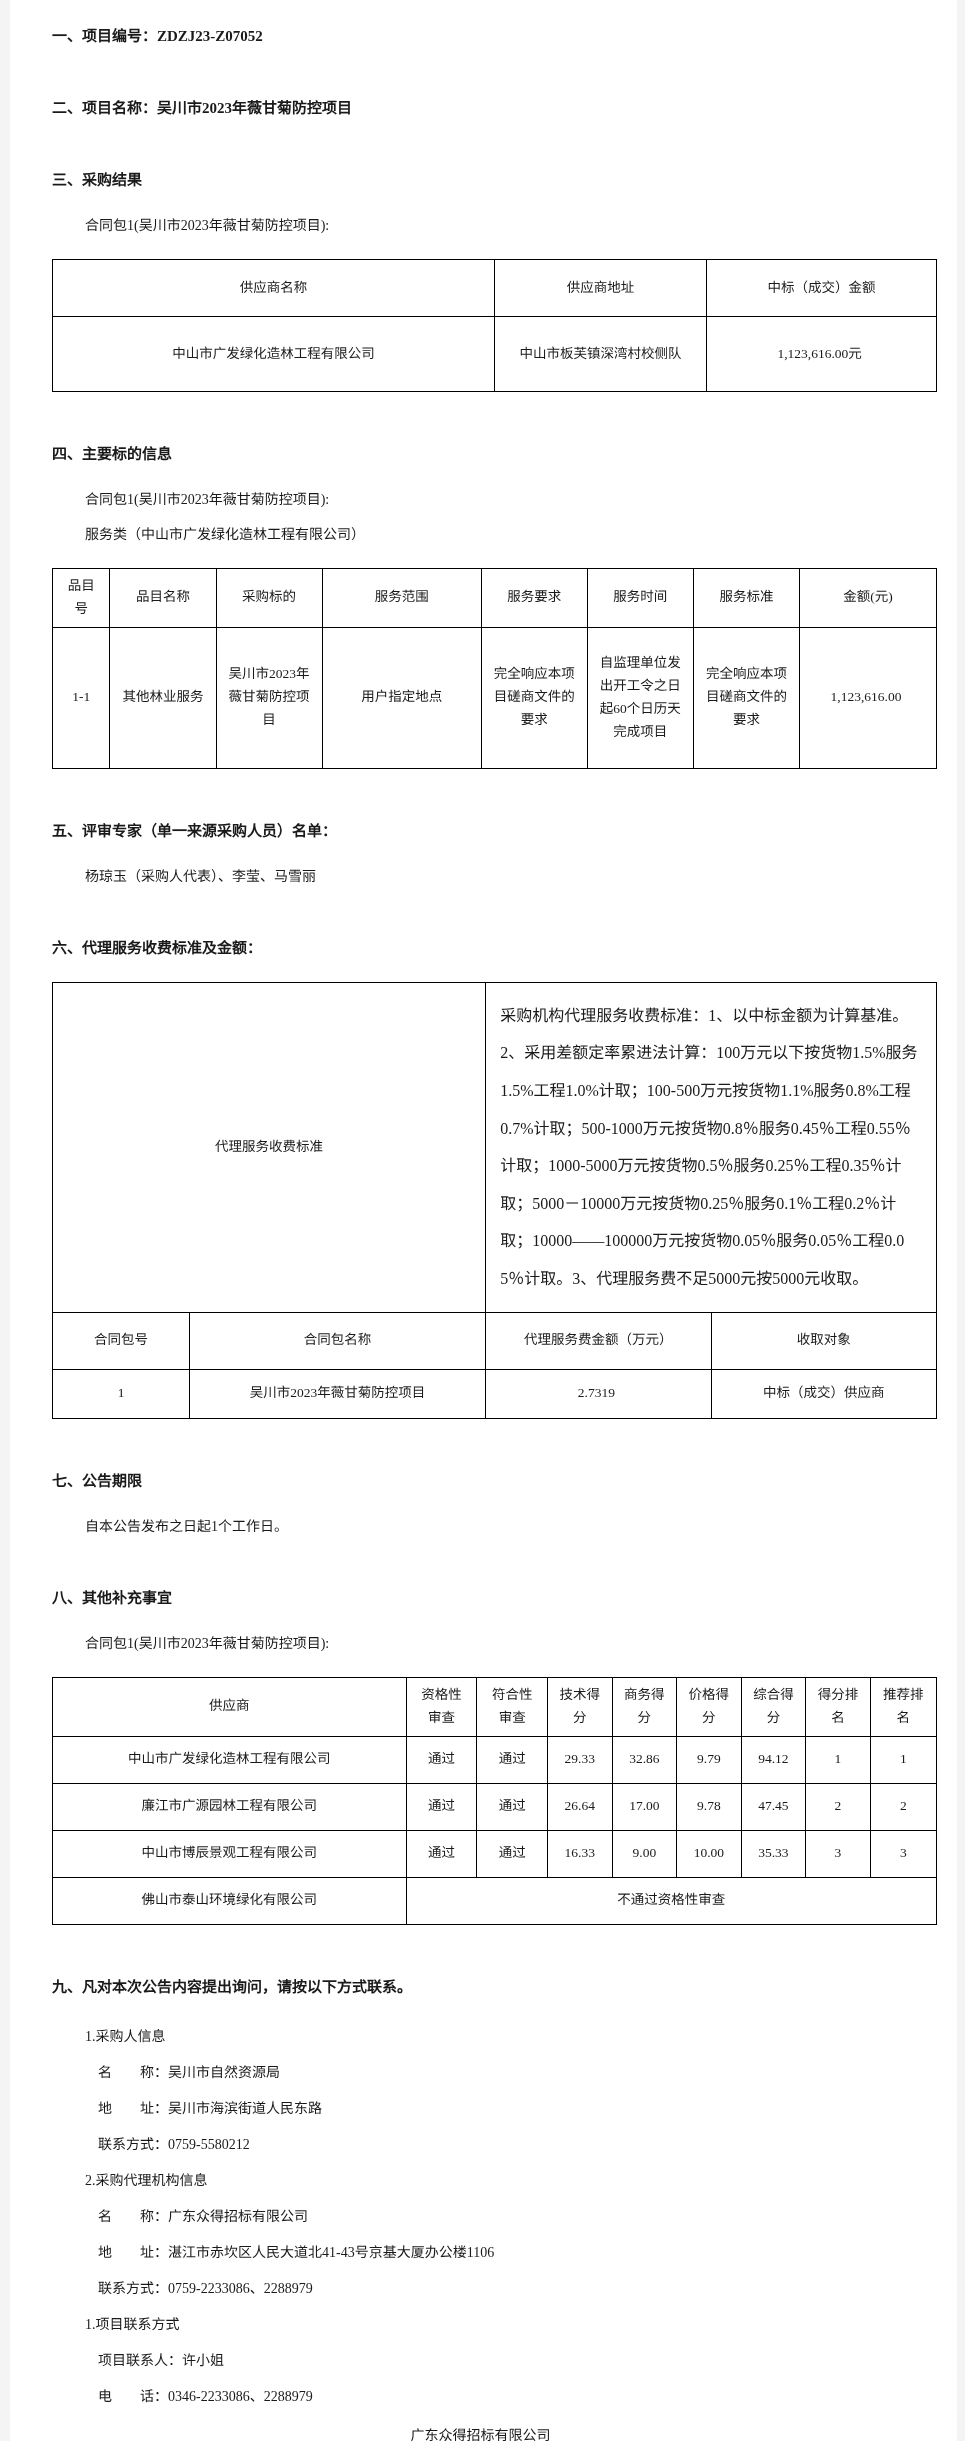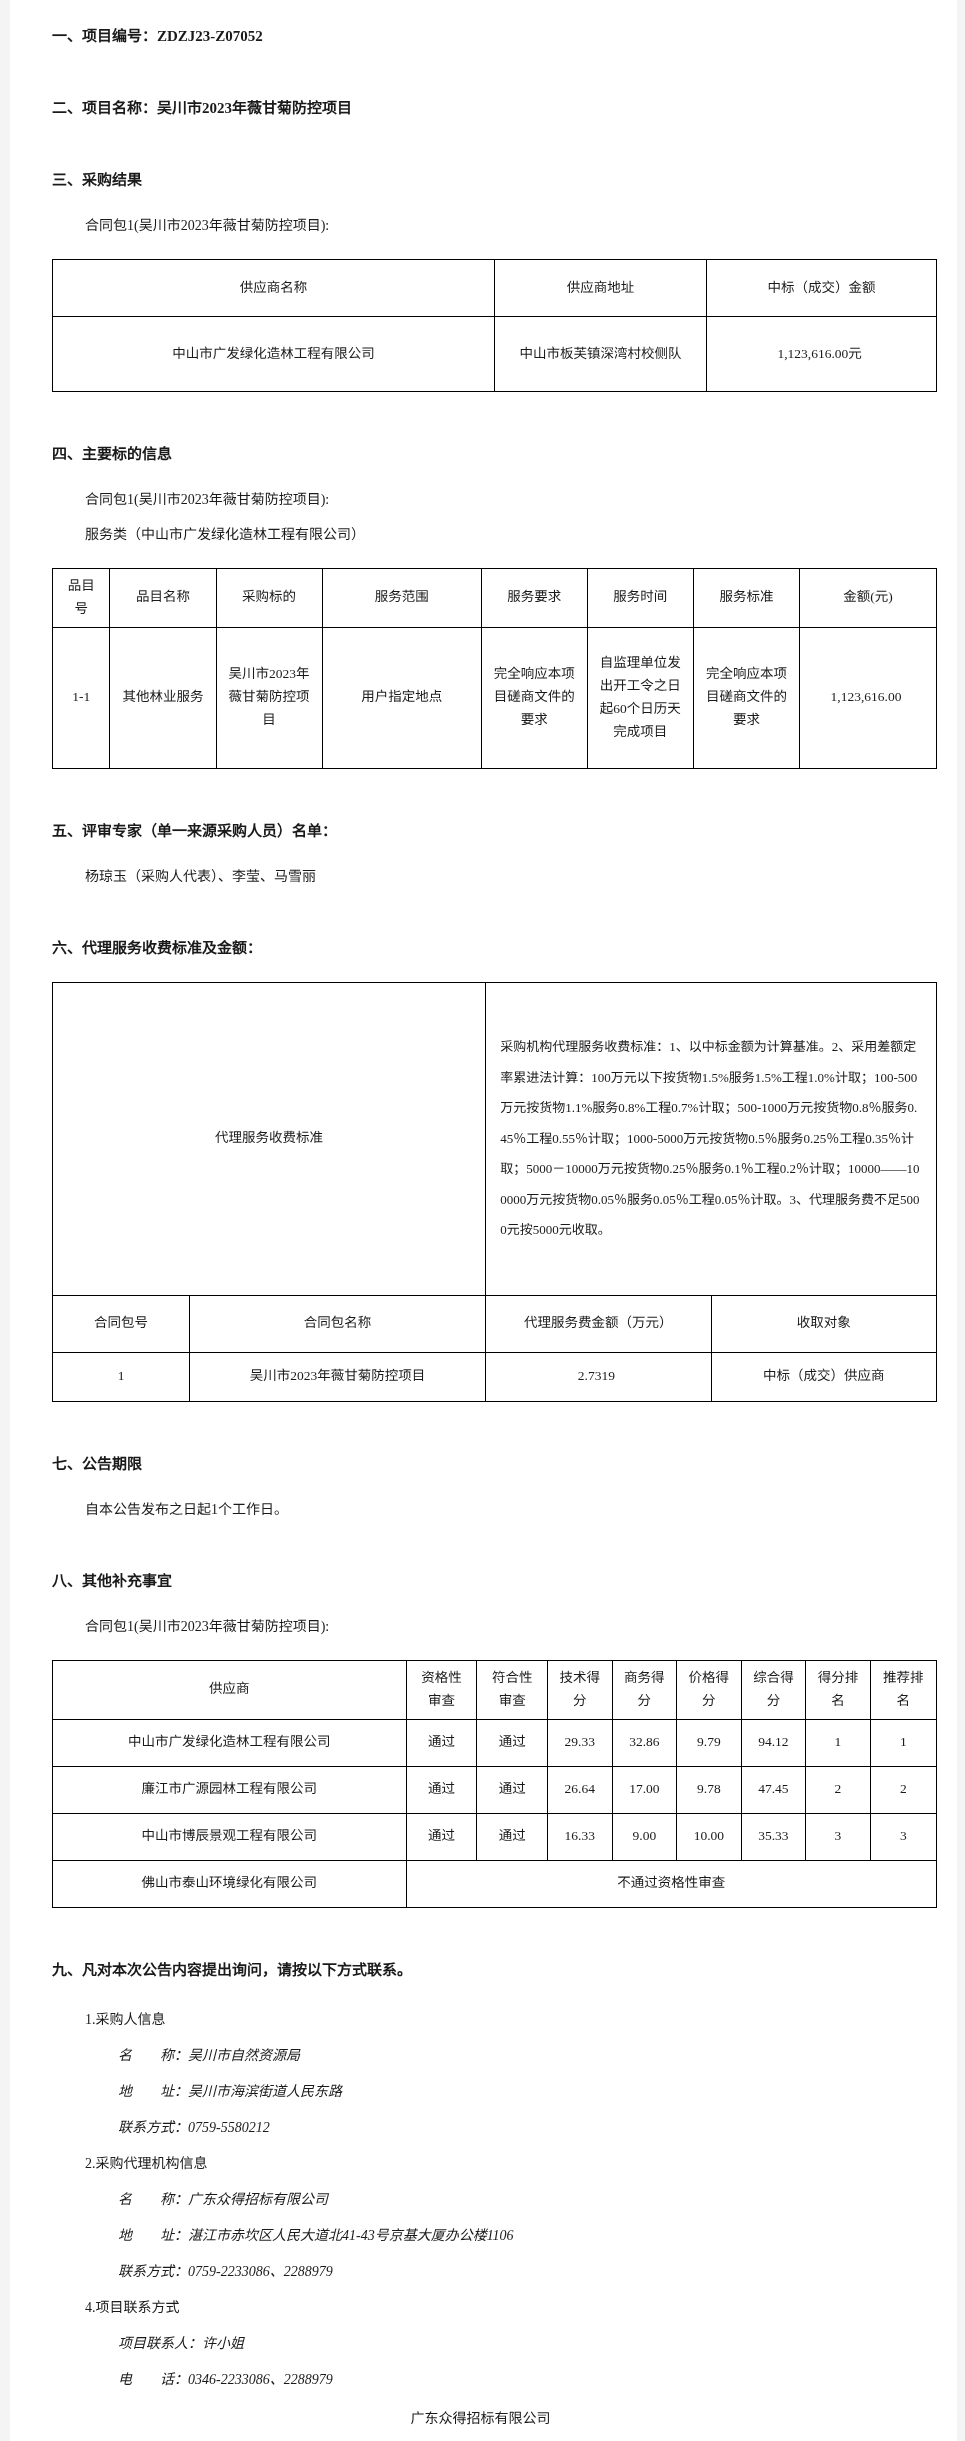--- a/index.html
+++ b/index.html
@@ -45,35 +45,35 @@
     line-height:1.7;
     font-weight:normal;
     word-break:break-all;
   }
   table.tbl tr.hdr td, table.tbl th{height:44px;}
   .t1 tr.body td{height:62px;}
   .t2 tr.body td{height:128px;}
   .num-right{text-align:right;padding-right:12px !important;}
   .fee-text{
     text-align:left !important;
-    padding:8px 14px !important;
+    padding:14px 14px !important;
     line-height:2.35 !important;
-    font-size:13px;
+    font-size:16px;
     margin-top:32px;
   }
   .fee-label-cell{height:300px;}
   .t3 tr.body td{height:36px;}
   .t4 tr.body td{height:34px;}
   .contact-block{margin-top:30px;}
   .contact-line{
     font-size:14px;
     line-height:19px;
     margin:17px 0 0 33px;
   }
-  .contact-line.lv2{margin-left:66px;font-style:italic;}
+  .contact-line.lv2{margin-left:46px;}
   .footer-line{
     font-size:14px;
     text-align:center;
     margin-top:18px;
     padding-right:6px;
   }
 </style>
 </head>
 <body>
 
@@ -251,20 +251,20 @@
 
   <div class="contact-block">
     <div class="contact-line">1.采购人信息</div>
     <div class="contact-line lv2">名　　称：吴川市自然资源局</div>
     <div class="contact-line lv2">地　　址：吴川市海滨街道人民东路</div>
     <div class="contact-line lv2">联系方式：0759-5580212</div>
     <div class="contact-line">2.采购代理机构信息</div>
     <div class="contact-line lv2">名　　称：广东众得招标有限公司</div>
     <div class="contact-line lv2">地　　址：湛江市赤坎区人民大道北41-43号京基大厦办公楼1106</div>
     <div class="contact-line lv2">联系方式：0759-2233086、2288979</div>
-    <div class="contact-line">4.项目联系方式</div>
+    <div class="contact-line">1.项目联系方式</div>
     <div class="contact-line lv2">项目联系人：许小姐</div>
     <div class="contact-line lv2">电　　话：0346-2233086、2288979</div>
   </div>
 
   <div class="footer-line">广东众得招标有限公司</div>
 
 </div>
 
 </body></html>

